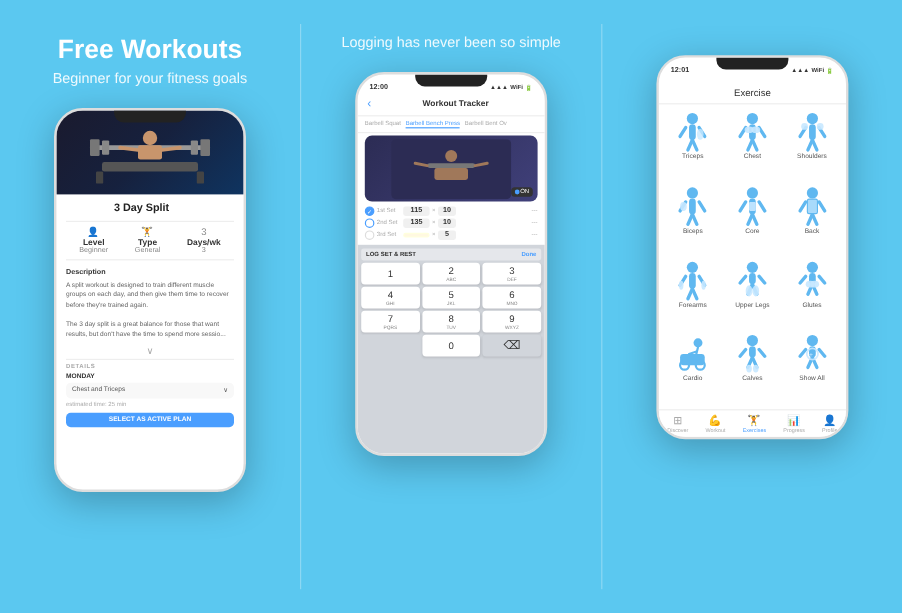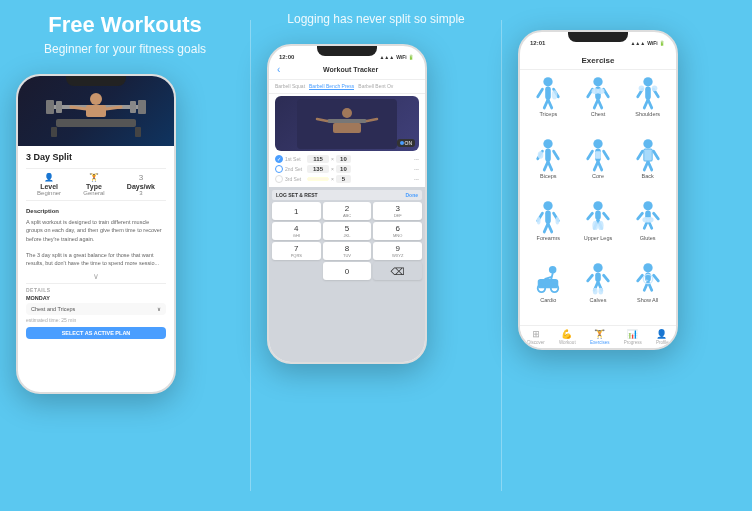--- a/index.html
+++ b/index.html
@@ -11,21 +11,22 @@
       flex-direction: row;
       align-items: stretch;
       overflow: hidden;
       font-family: -apple-system, BlinkMacSystemFont, 'Segoe UI', sans-serif;
     }
 
     .panel {
       flex: 1;
       display: flex;
       flex-direction: column;
-      padding: 12px 16px 20px;
+      align-items: center;
+      padding: 28px 16px 20px;
       position: relative;
     }
 
     .panel-text {
       text-align: center;
       margin-bottom: 18px;
     }
 
     .panel-title {
       font-size: 22px;
@@ -92,20 +93,21 @@
       padding: 6px 8px;
       flex: 1;
       overflow: hidden;
     }
 
     .workout-title-row {
       font-size: 9px;
       font-weight: 700;
       color: #222;
       margin-bottom: 6px;
+      margin-left: 40px;
     }
 
     .stats-row {
       display: flex;
       justify-content: space-around;
       margin-bottom: 6px;
       border-top: 1px solid #eee;
       border-bottom: 1px solid #eee;
       padding: 4px 0;
     }
@@ -413,21 +415,21 @@
     
     .phone3-content {
       display: flex;
       flex-direction: column;
       height: 100%;
     }
 
     .exercise-header {
       padding: 8px 8px 4px;
       font-size: 8px;
-      font-weight: 700;
+      font-weight: 400;
       color: #333;
       text-align: center;
       border-bottom: 1px solid #eee;
     }
 
     .exercise-grid {
       display: grid;
       grid-template-columns: repeat(3, 1fr);
       gap: 1px;
       padding: 4px 4px;
@@ -585,21 +587,21 @@
         <div class="select-btn">SELECT AS ACTIVE PLAN</div>
       </div>
     </div>
   </div>
 </div>
 
 <div class="divider"></div>
 
 <div class="panel">
   <div class="panel-text">
-    <div class="panel-subtitle">Logging has never split so simple</div>
+    <div class="panel-subtitle">Logging has never been so simple</div>
   </div>
 
   <div class="phone">
     <div class="phone-notch"></div>
 
     <div class="phone2-content">
 
       <div class="status-bar">
         <span>12:00</span>
         <div class="status-icons">

